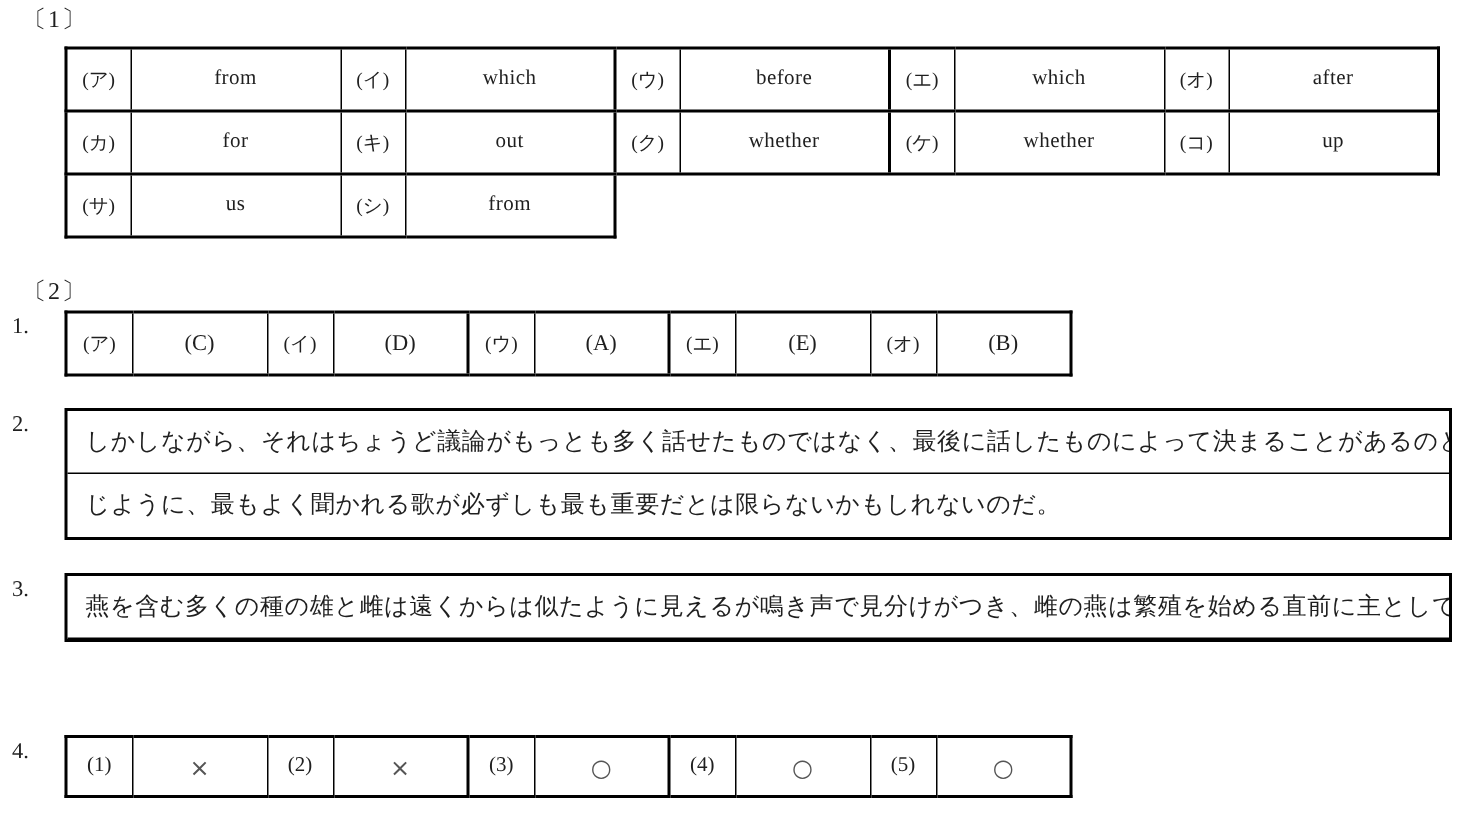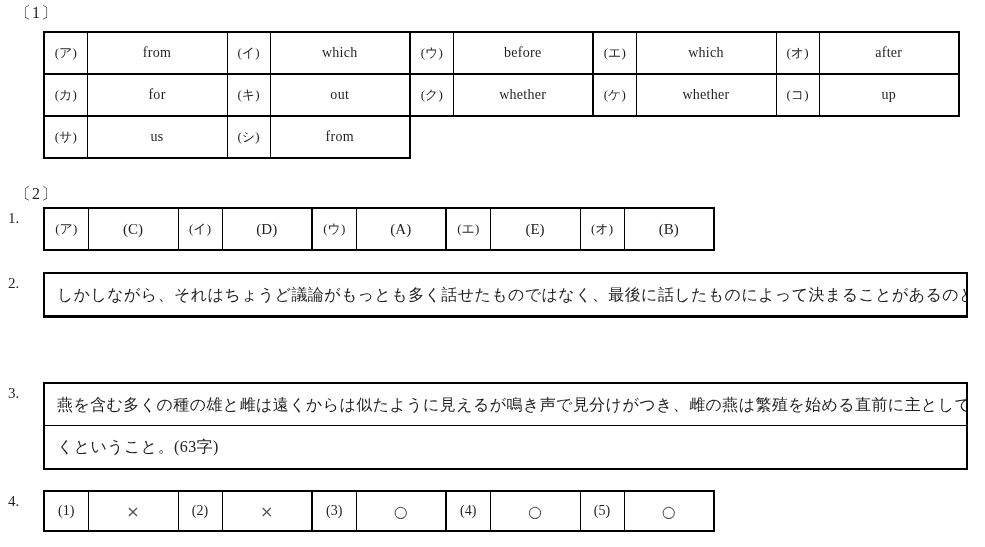--- a/index.html
+++ b/index.html
@@ -152,26 +152,26 @@
     <td class="val">(E)</td>
     <td class="lbl">(オ)</td>
     <td class="val bR">(B)</td>
   </tr>
 </tbody>
   </table>
 
 <div class="abs item-number" style="left:8px; top:275px;">2.</div>
 <div class="abs answer-box" style="left:43px; top:272px; width:925px;">
   <div class="line divided">しかしながら、それはちょうど議論がもっとも多く話せたものではなく、最後に話したものによって決まることがあるのと同</div>
+  <div class="line">じように、最もよく聞かれる歌が必ずしも最も重要だとは限らないかもしれないのだ。</div>
 </div>
 
 <div class="abs item-number" style="left:8px; top:385px;">3.</div>
 <div class="abs answer-box" style="left:43px; top:382px; width:925px;">
   <div class="line divided">燕を含む多くの種の雄と雌は遠くからは似たように見えるが鳴き声で見分けがつき、雌の燕は繁殖を始める直前に主として鳴</div>
-  <div class="line">くということ。(63字)</div>
 </div>
 
 <div class="abs item-number" style="left:8px; top:493px;">4.</div>
 <table class="grid marks abs" style="left:43px; top:490px;">
   <colgroup>
     <col style="width:44px">
       <col style="width:90px">
     <col style="width:44px">
       <col style="width:90px">
     <col style="width:44px">

